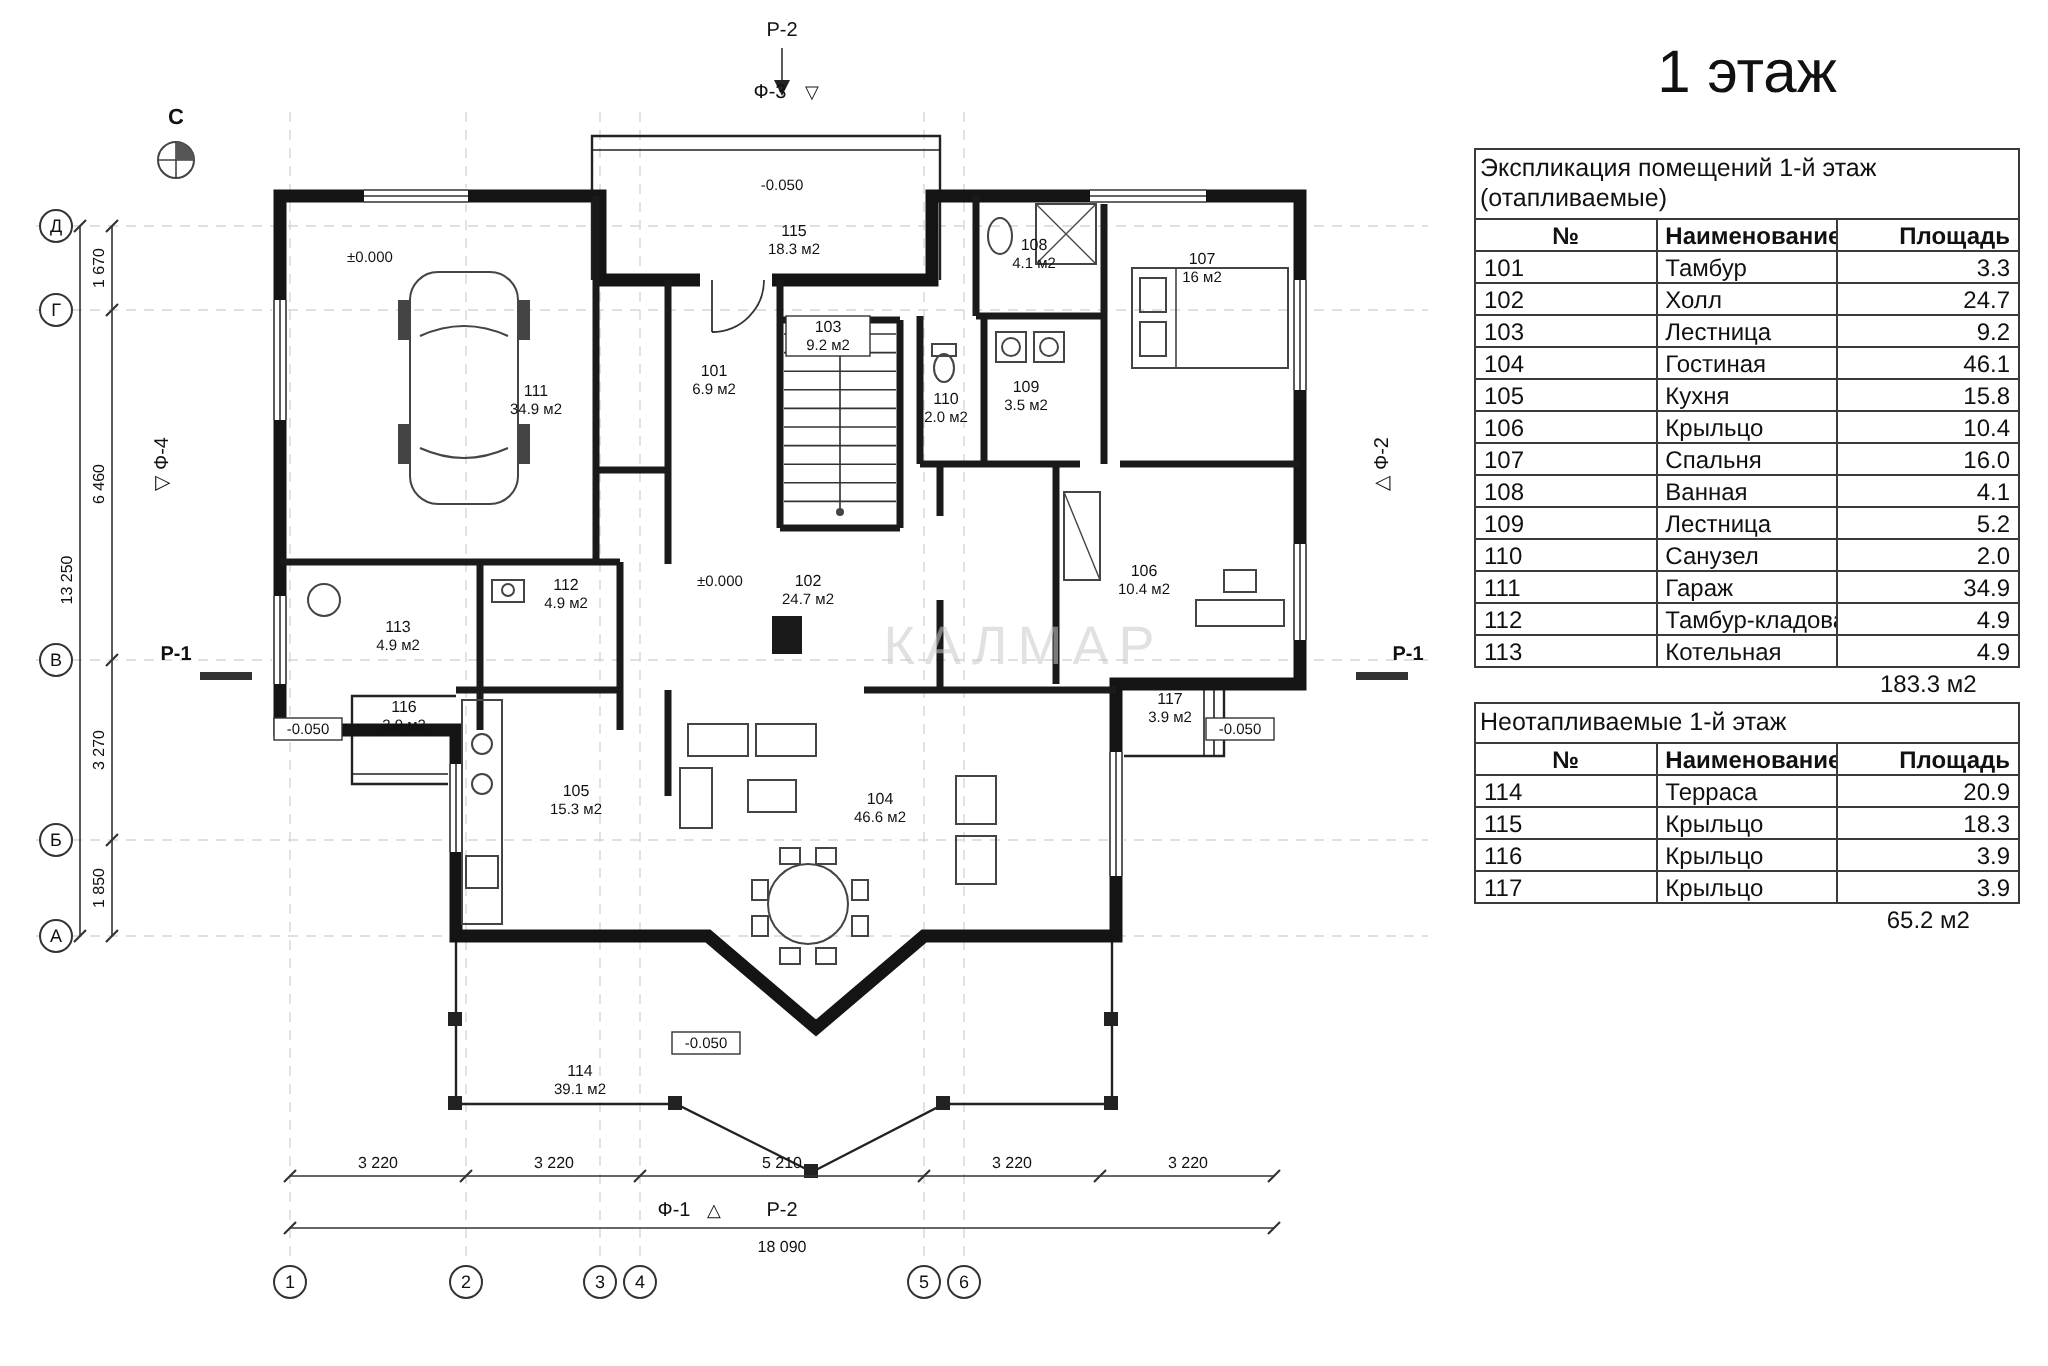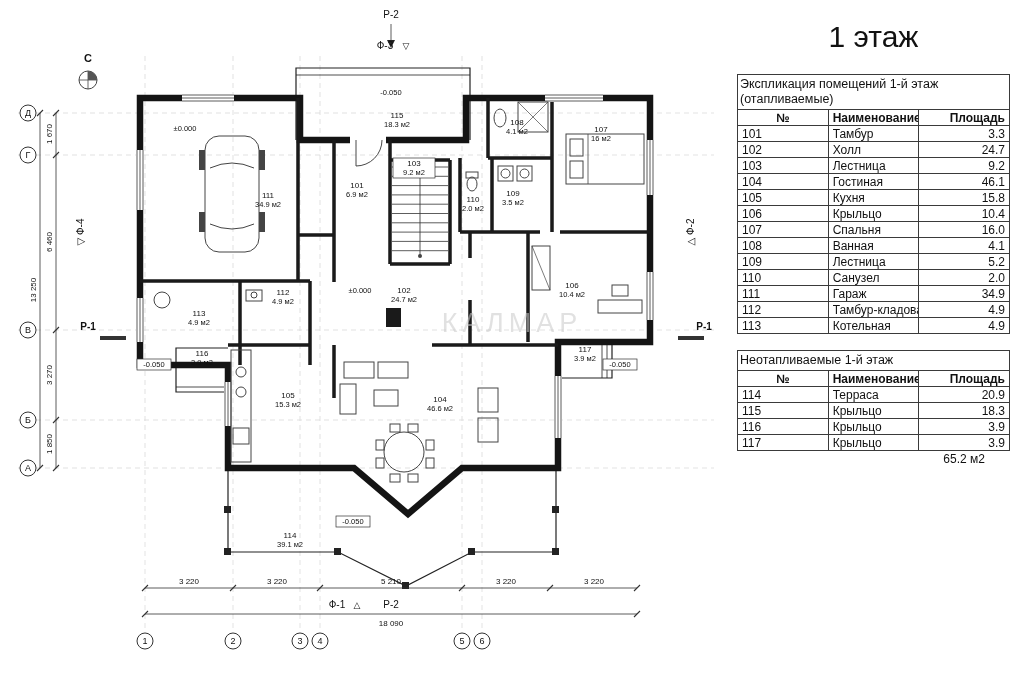--- a/index.html
+++ b/index.html
@@ -11,21 +11,21 @@
   .panel{position:absolute;left:737px;top:16px;width:273px;}
   .panel h1{font-size:30px;font-weight:normal;text-align:center;margin:4px 0 20px 0;}
   table.tbl{width:100%;border-collapse:collapse;font-size:12px;table-layout:fixed;}
   .tbl td,.tbl th{border:1px solid #3a3a3a;padding:0 4px;height:15px;line-height:14px;overflow:hidden;white-space:nowrap;}
   .tbl .title td{font-size:12.5px;padding:2px 2px;height:auto;line-height:15px;}
   .tbl th{font-weight:bold;text-align:center;}
   .tbl td.c-num{width:36px;}
   .tbl td.c-area,.tbl th.h-area{width:64px;text-align:right;}
   .tbl tr.total-row td{border:none;}
   .tbl tr.total-row td.c-area{text-align:center;}
-  .sect2{margin-top:16px;}
+  .sect2{margin-top:2px;}
 </style>
 </head>
 <body>
 
 <div class="page">
 
   <svg id="plan-svg" width="724" height="683" viewBox="0 0 724 683">
 
     <g stroke="#8a8a8a" stroke-width="0.7" stroke-dasharray="5 4" opacity="0.35" fill="none">
       <path d="M145,56 V632 M233,56 V632 M300,56 V632 M320,56 V632 M462,56 V632 M482,56 V632"></path>
@@ -349,20 +349,24 @@
             <tr>
               <td class="c-num">112</td>
               <td class="c-name">Тамбур-кладовая</td>
               <td class="c-area">4.9</td>
             </tr>
             <tr>
               <td class="c-num">113</td>
               <td class="c-name">Котельная</td>
               <td class="c-area">4.9</td>
             </tr>
+            <tr class="total-row">
+              <td colspan="2"></td>
+              <td class="c-area">183.3 м2</td>
+            </tr>
           </tbody>
         </table>
       </div>
     <div id="unheated-table" class="sect2">
         <table class="tbl">
           <tbody>
             <tr class="title">
               <td colspan="3">
                 <div>Неотапливаемые 1-й этаж</div>
               </td>

